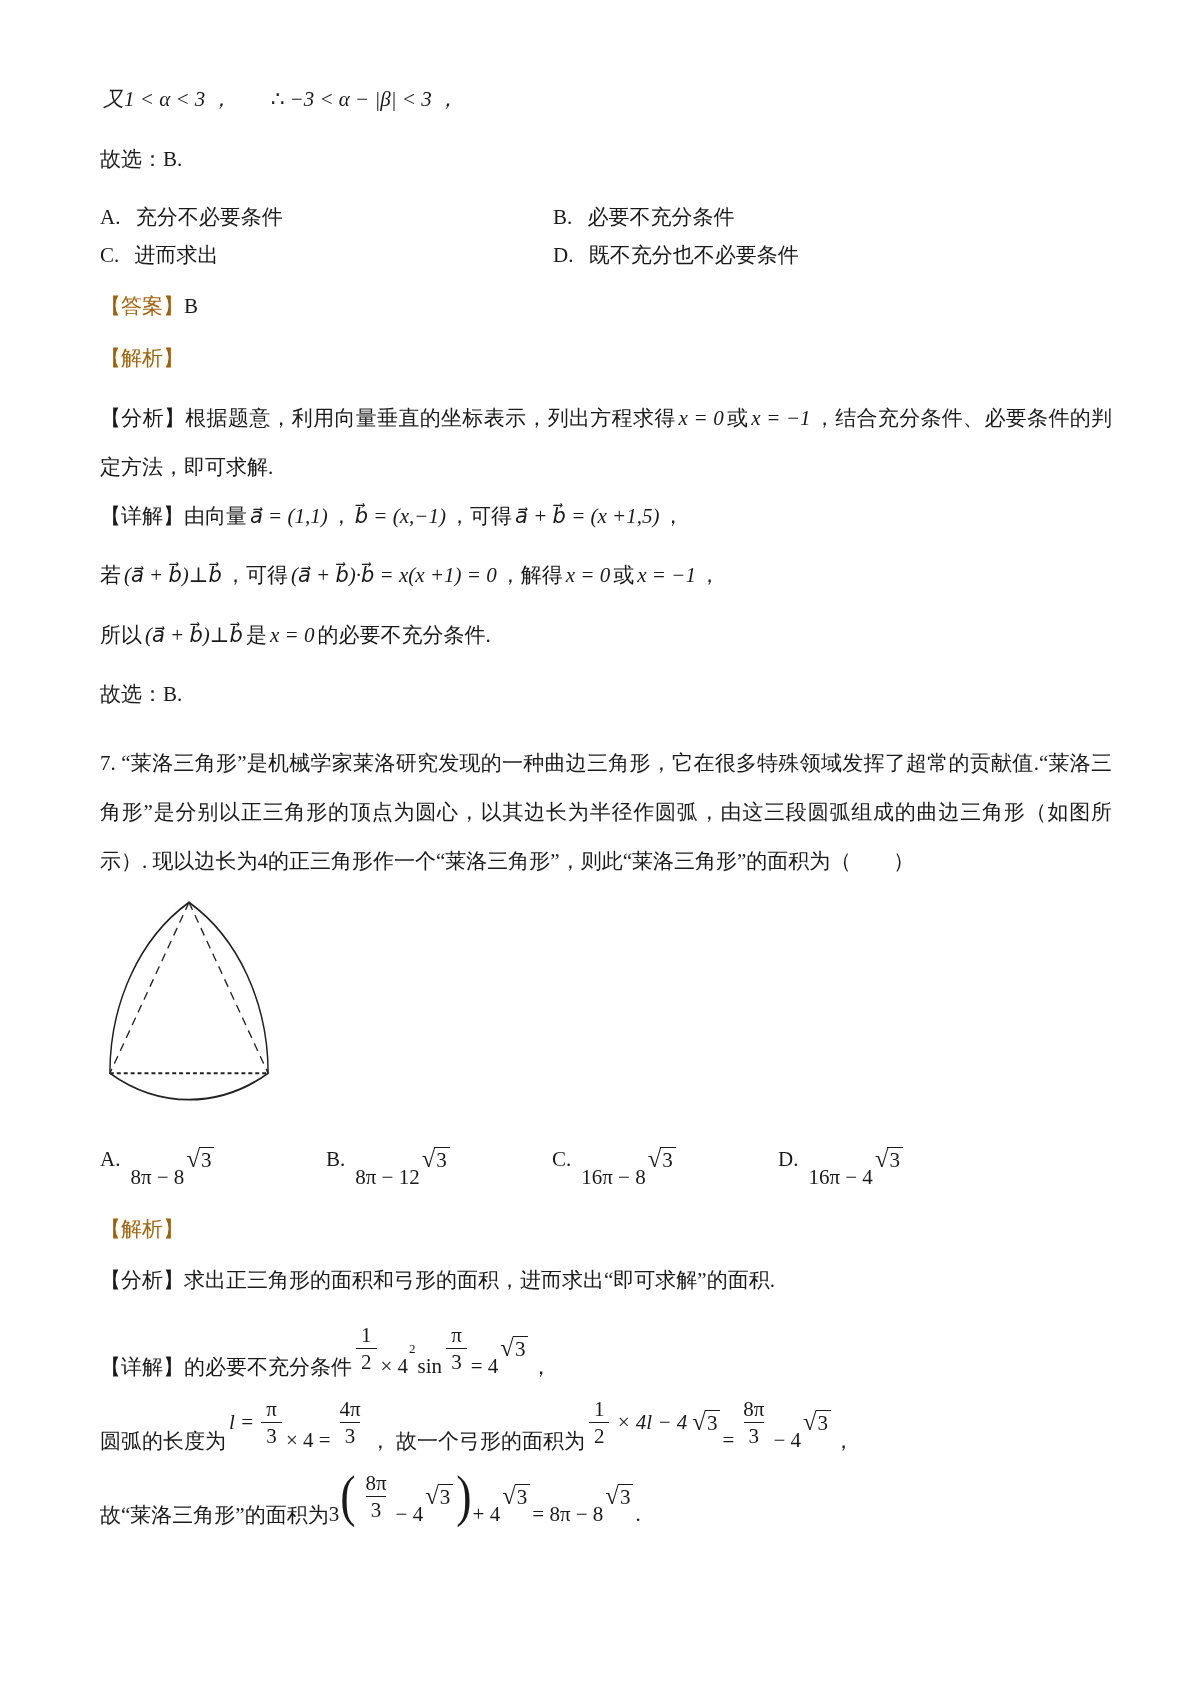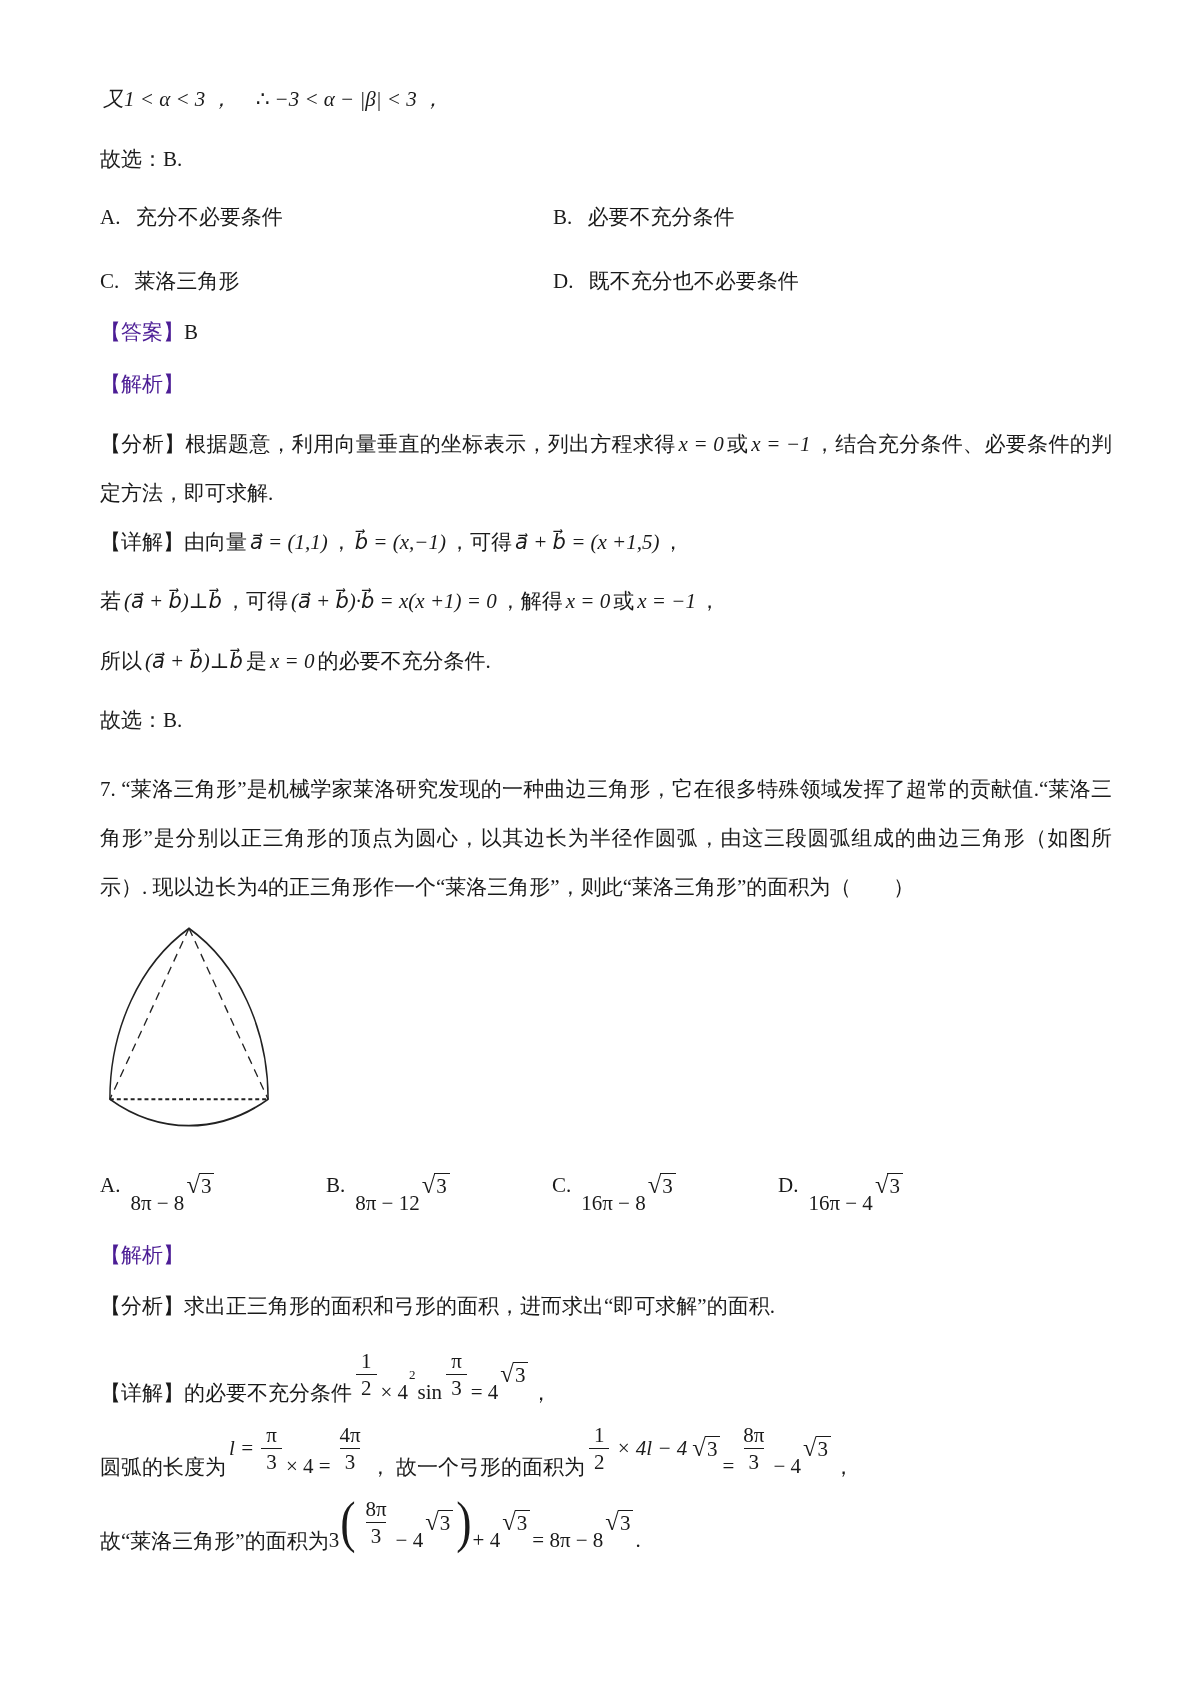--- a/index.html
+++ b/index.html
@@ -9,23 +9,23 @@
     background:#ffffff; color:#1a1a1a;
     font-family:"Liberation Serif","DejaVu Serif",serif;
     font-size:21px;
   }
   .content { padding:84px 88px 0 100px; }
   .ln { margin-bottom:28px; line-height:1.5; }
   .ln-tight { margin-bottom:20px; }
   .para { line-height:2.35; text-align:justify; margin-bottom:8px; }
   .m { font-style:italic; font-family:"Liberation Serif","DejaVu Serif","DejaVu Sans",serif; margin:0 3px;text-align:center; }
   .t { font-style:normal;margin-top:36px; }
-  .gap-l { margin-left:16px; }
-  .tag-blue { color:#4c1d95; }
-  .opt-grid2 { display:grid; grid-template-columns:453px 1fr; row-gap:36px; margin-bottom:22px; }
+  .gap-l { margin-left:31px; }
+  .tag-blue { color:#a16207; }
+  .opt-grid2 { display:grid; grid-template-columns:453px 1fr; row-gap:10px; margin-bottom:22px; }
   .opt-row4 { display:flex; align-items:center; margin-bottom:24px; }
   .opt-row4 > .opt { width:226px; display:flex; align-items:center; }
   .opt-label { margin-right:10px; }
   .mathline { display:flex; align-items:center; flex-wrap:wrap; margin-bottom:10px; min-height:64px; }
   .mathline > span { display:inline-flex; align-items:center; }
   .frac { display:inline-flex; flex-direction:column; text-align:center; vertical-align:middle; margin:0 4px; line-height:1.15; }
   .frac .fn { display:block; padding:0 5px 1px 5px; }
   .frac .fd { display:block; border-top:1.4px solid #1a1a1a; padding:1px 5px 0 5px; }
   .sqrt { white-space:nowrap; display:inline-flex; align-items:flex-start; margin:0 2px; }
   .rsign { font-size:1.18em; line-height:1; margin-right:-1px; }
@@ -52,21 +52,21 @@
     <div class="opt">
       <span class="opt-label">A.</span>
       <span>充分不必要条件</span>
     </div>
     <div class="opt">
       <span class="opt-label">B.</span>
       <span>必要不充分条件</span>
     </div>
     <div class="opt">
       <span class="opt-label">C.</span>
-      <span>莱洛三角形</span>
+      <span>进而求出</span>
     </div>
     <div class="opt">
       <span class="opt-label">D.</span>
       <span>既不充分也不必要条件</span>
     </div>
   </div>
 
   <div class="ln ln-tight">
     <span class="tag-blue">【答案】</span><span>B</span>
   </div>

